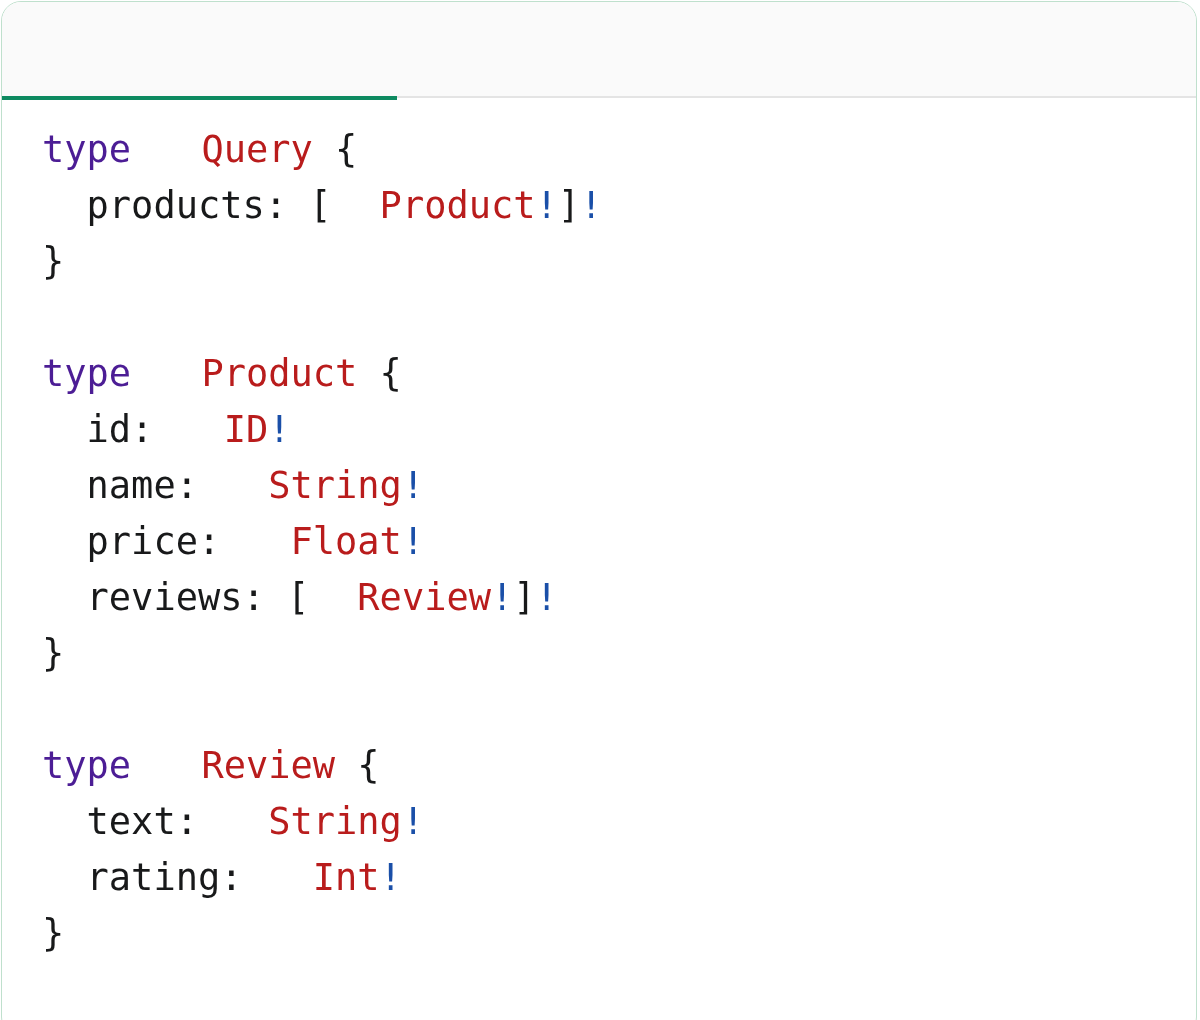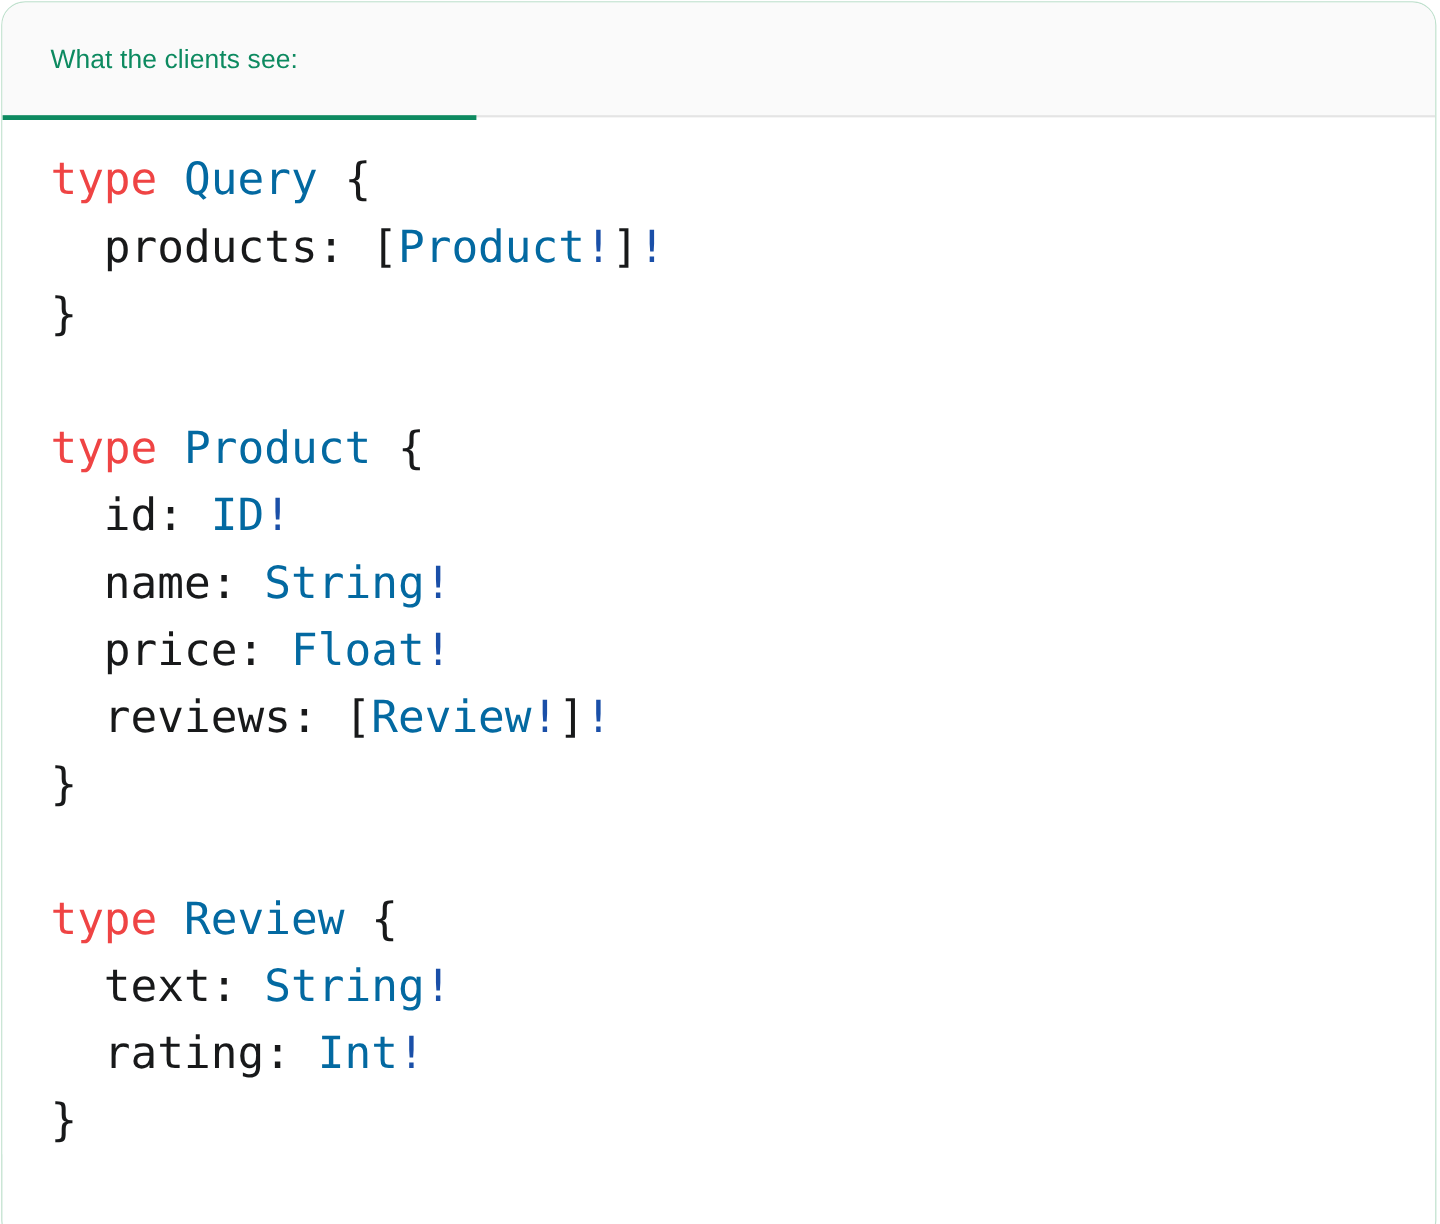--- a/index.html
+++ b/index.html
@@ -91,35 +91,32 @@
   }
   .code-line {
     min-height: 56px;
     white-space: pre;
   }
   .code-line.blank {
     height: 56px;
   }
 
   
-  .tok-kw    { color: #ef4444; }   
-  .tok-type  { color: #0369a1; }   
+  .tok-kw    { color: #4c1d95; }   
+  .tok-type  { color: #b91c1c; margin-left: 48px; }   
   .tok-field { color: #18191a; text-align: right; }   
   .tok-punct { color: #18191a; }   
   .tok-bang  { color: #1a4fa8; }   
 </style>
 </head>
 <body>
 
 <div class="card">
 
   <div class="tabbar">
-    <button class="tab">
-      <span class="tab-label">What the clients see:</span>
-    </button>
     <div class="tab-underline"></div>
   </div>
 
   <div class="code-pane">
     <pre class="code-block" id="code-block"><div class="code-line"><span class="tok-kw">type</span><span class="tok-punct"> </span><span class="tok-type">Query</span><span class="tok-punct"> {</span></div><div class="code-line"><span class="tok-field">  products:</span><span class="tok-punct"> [</span><span class="tok-type">Product</span><span class="tok-bang">!</span><span class="tok-punct">]</span><span class="tok-bang">!</span></div><div class="code-line"><span class="tok-punct">}</span></div><div class="code-line blank">&nbsp;</div><div class="code-line"><span class="tok-kw">type</span><span class="tok-punct"> </span><span class="tok-type">Product</span><span class="tok-punct"> {</span></div><div class="code-line"><span class="tok-field">  id:</span><span class="tok-punct"> </span><span class="tok-type">ID</span><span class="tok-bang">!</span></div><div class="code-line"><span class="tok-field">  name:</span><span class="tok-punct"> </span><span class="tok-type">String</span><span class="tok-bang">!</span></div><div class="code-line"><span class="tok-field">  price:</span><span class="tok-punct"> </span><span class="tok-type">Float</span><span class="tok-bang">!</span></div><div class="code-line"><span class="tok-field">  reviews:</span><span class="tok-punct"> [</span><span class="tok-type">Review</span><span class="tok-bang">!</span><span class="tok-punct">]</span><span class="tok-bang">!</span></div><div class="code-line"><span class="tok-punct">}</span></div><div class="code-line blank">&nbsp;</div><div class="code-line"><span class="tok-kw">type</span><span class="tok-punct"> </span><span class="tok-type">Review</span><span class="tok-punct"> {</span></div><div class="code-line"><span class="tok-field">  text:</span><span class="tok-punct"> </span><span class="tok-type">String</span><span class="tok-bang">!</span></div><div class="code-line"><span class="tok-field">  rating:</span><span class="tok-punct"> </span><span class="tok-type">Int</span><span class="tok-bang">!</span></div><div class="code-line"><span class="tok-punct">}</span></div></pre>
   </div>
 
 </div>
 
 </body></html>

